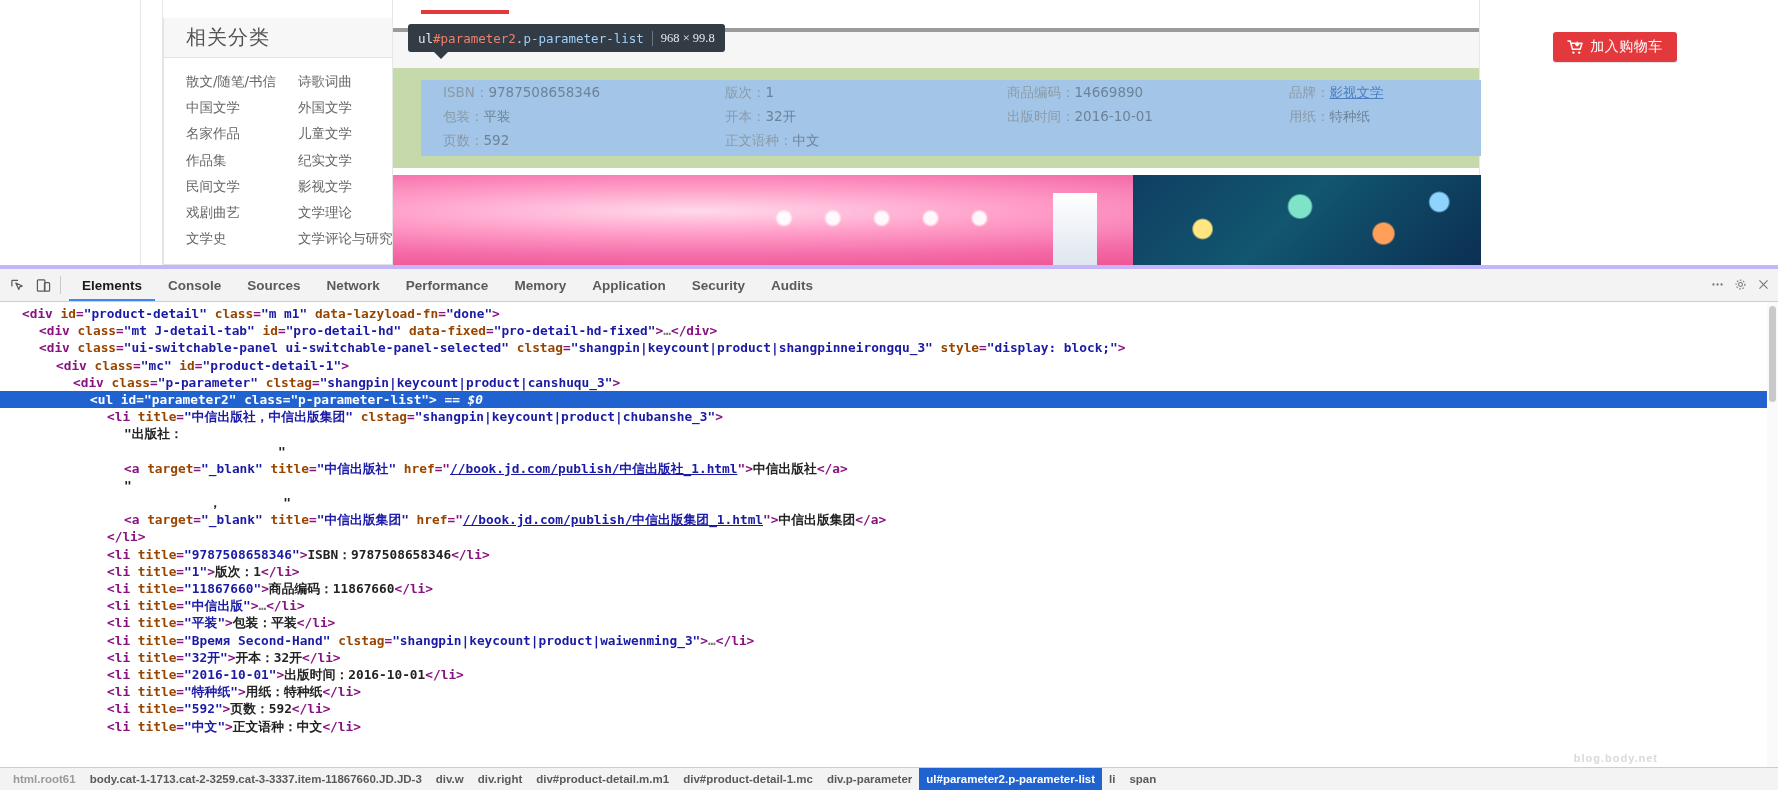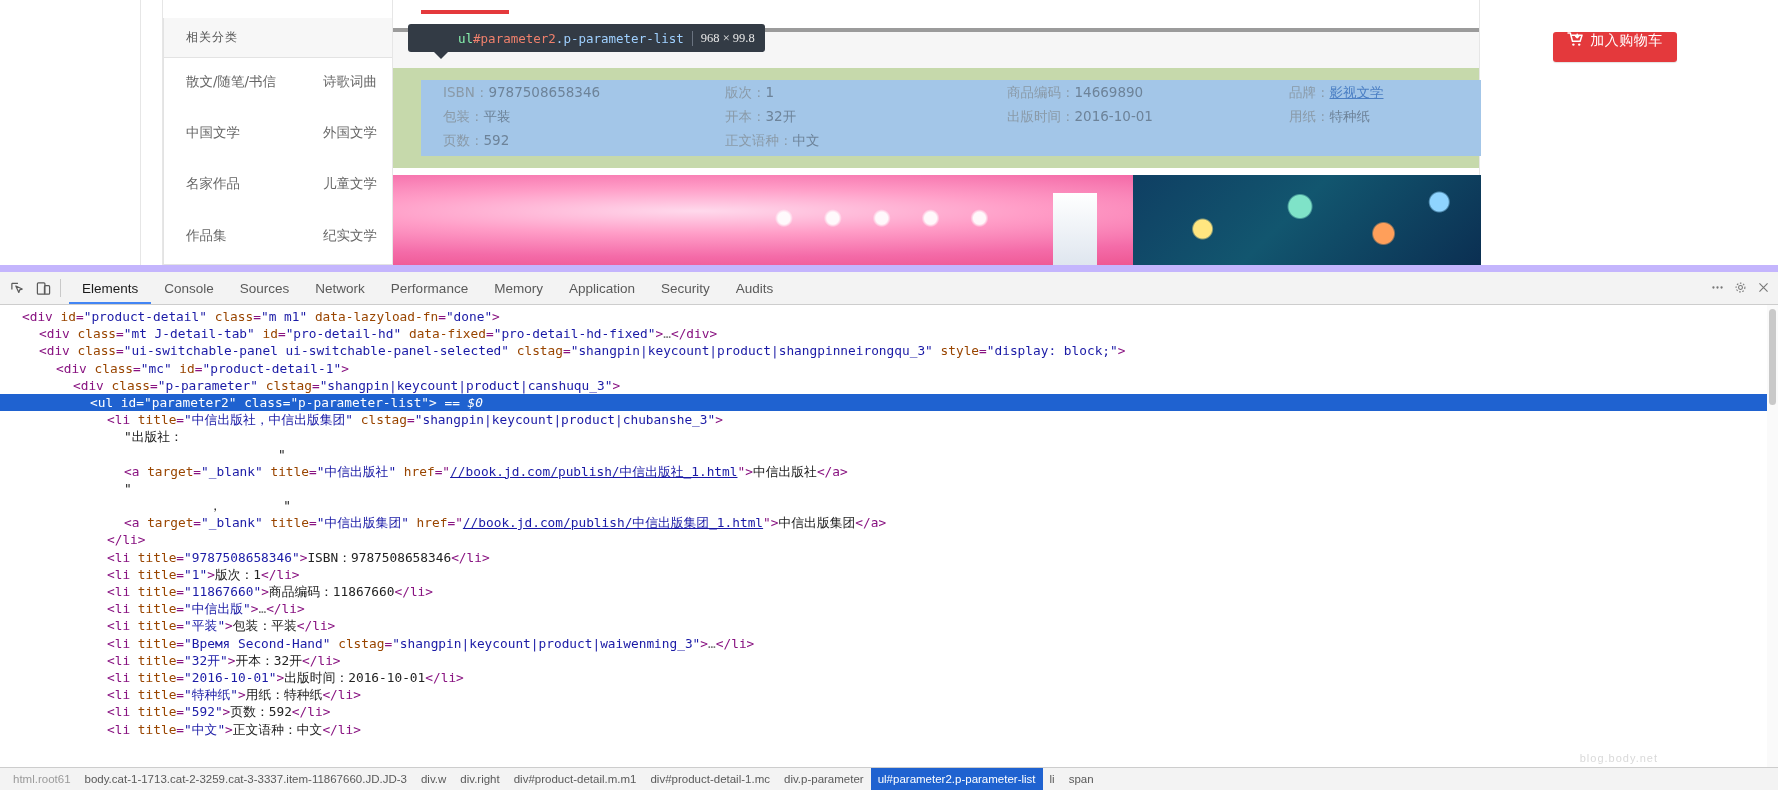--- a/index.html
+++ b/index.html
@@ -24,27 +24,27 @@
   
   #cat-card {
     position:absolute; left:163px; top:18px; width:255px; height:247px;
     background:#ffffff; border:1px solid #e3e3e3; border-top:none;
   }
   #cat-card-hd {
     height:40px; background:#f7f7f7; border-bottom:1px solid #e3e3e3;
     display:flex; align-items:center; padding-left:22px;
   }
   #cat-card-hd .t {
-    font-size:12px; color:#555; letter-spacing:1px;
+    font-size:20px; color:#555; letter-spacing:1px;
     font-family:"DejaVu Sans","Liberation Sans",sans-serif;
   }
   #cat-list {
     padding:10px 0 0 22px;
     display:grid; grid-template-columns:112px 112px;
-    row-gap:0; column-gap:0;gap:25px;
+    row-gap:0; column-gap:0;
   }
   #cat-list a {
     font-size:13.5px; color:#666; text-decoration:none;
     line-height:26.2px; white-space:nowrap;
     font-family:"DejaVu Sans","Liberation Sans",sans-serif;
   }
 
   
   #detail-col {
     position:absolute; left:392px; top:0; width:1088px; height:265px;
@@ -113,53 +113,54 @@
       radial-gradient(circle at 48% 35%, #7fe3c8 0 11px, rgba(0,0,0,0) 13px),
       radial-gradient(circle at 72% 65%, #ff9f5a 0 10px, rgba(0,0,0,0) 12px),
       radial-gradient(circle at 88% 30%, #8fd4ff 0 9px, rgba(0,0,0,0) 11px),
       linear-gradient(135deg,#0f3f63 0%, #12566f 45%, #0b2f52 100%);
   }
 
   
   #cart-btn {
     position:absolute; left:1553px; top:32px; width:124px; height:30px;
     background:#e4393c; border-radius:3px;
-    display:flex; justify-content:center; gap:6px;
+    display:flex; align-items:center; justify-content:center; gap:6px;
     cursor:pointer; box-shadow:0 1px 1px rgba(0,0,0,.12);
   }
   #cart-btn .lbl {
     color:#fff; font-size:14px; letter-spacing:.5px;
     font-family:"DejaVu Sans","Liberation Sans",sans-serif;
   }
   #cart-btn svg { display:block; }
 
   
   #node-tip {
     position:absolute; left:408px; top:24px; height:28px;
     background:#333b45; border-radius:3px;
     display:flex; align-items:center; padding:0 10px; gap:8px;
     font-family:"DejaVu Sans Mono","Liberation Mono",monospace;
     font-size:12.5px; white-space:nowrap; z-index:30;
   }
-  #node-tip .tg { color:#86efac;margin-left:40px; }
+  #node-tip .tg { color:#e5e5e5; }
   #node-tip .id { color:#f0806c; }
   #node-tip .cl { color:#9fd0ff; }
   #node-tip .sep { width:1px; height:15px; background:#6a7380; }
   #node-tip .dim { color:#e8e8e8;font-family:Liberation Serif, serif; }
   #node-tip::after {
     content:""; position:absolute; left:26px; bottom:-7px;
     border-left:7px solid transparent; border-right:7px solid transparent;
     border-top:7px solid #333b45;
   }
 
   
   #devtools {
     position:absolute; left:0; top:265px; width:1778px; height:525px;
-    background:#ffffff; border-top:7px solid #c4b5fd;
+    background:#ffffff; border-top:4px solid #c4b5fd;
     font-family:"DejaVu Sans Mono","Liberation Mono",monospace;
+    font-weight:bold;
   }
 
   
   #dt-tabbar {
     height:33px; background:#f3f3f3; border-bottom:1px solid #cdcdcd;
     display:flex; align-items:center; padding-left:4px; position:relative;
   }
   #dt-tabbar .tool-ico {
     width:26px; height:26px; display:flex; align-items:center; justify-content:center;
     cursor:pointer; flex:0 0 auto;

